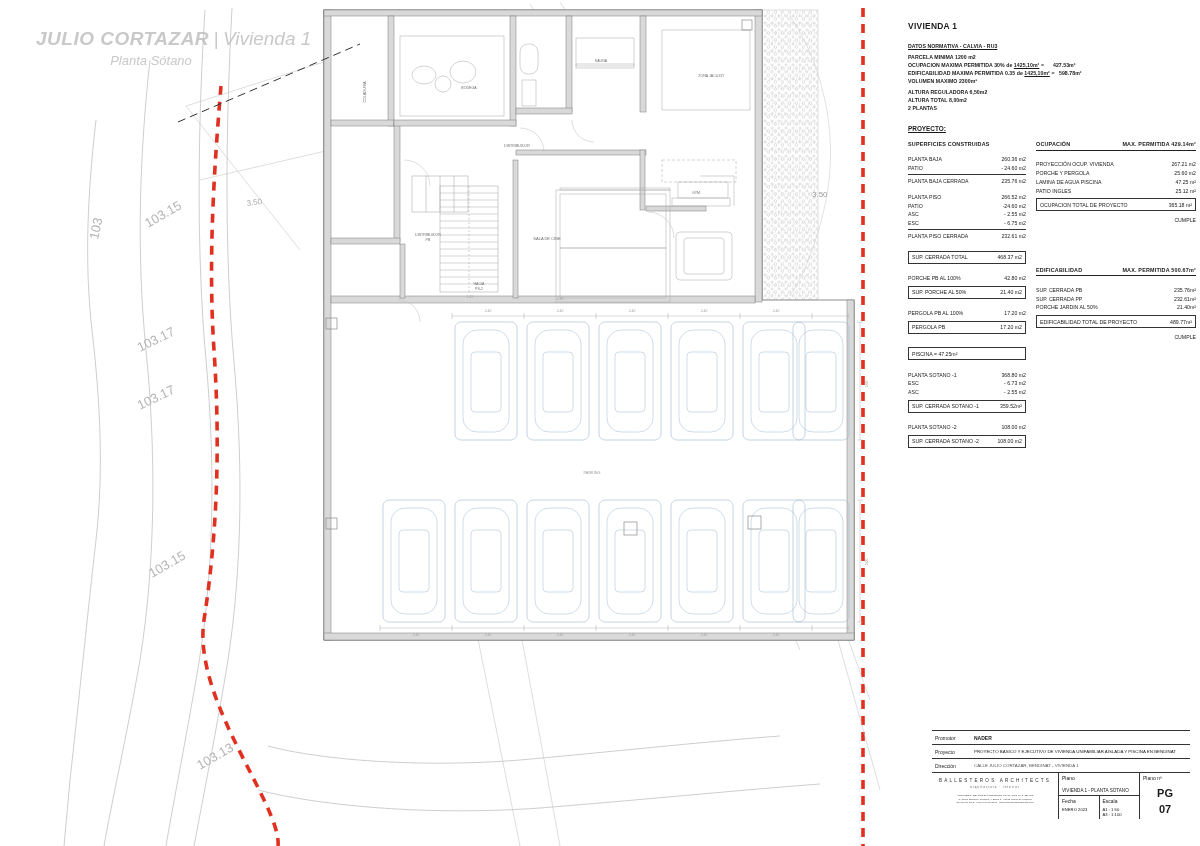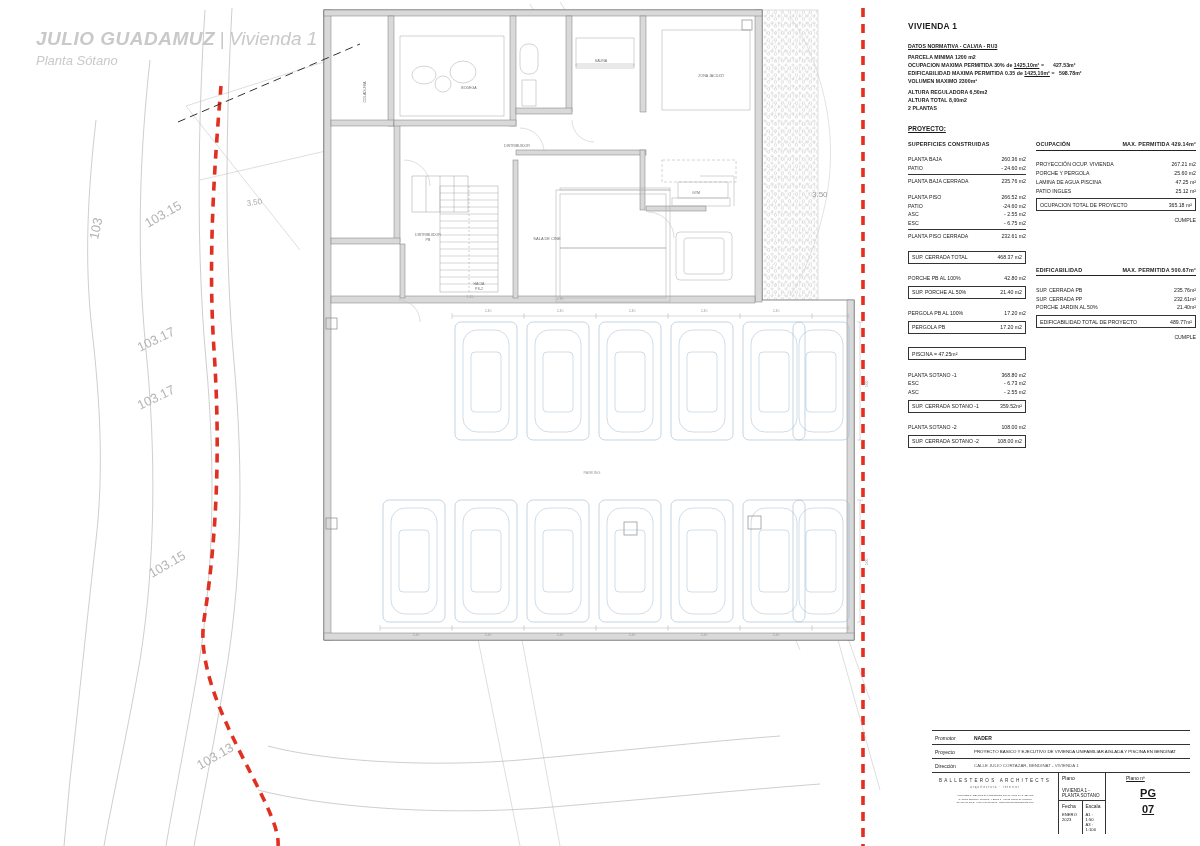--- a/index.html
+++ b/index.html
@@ -4,21 +4,21 @@
 <style>
   html,body{margin:0;padding:0;background:#ffffff;}
   body{width:1200px;height:846px;position:relative;overflow:hidden;
        font-family:"Liberation Sans",sans-serif;color:#1a1a1a;}
   .abs{position:absolute;}
   
   #doc-title{left:36px;top:28px;width:300px;color:#c9c9c9;}
   #doc-title .main{font-size:19px;font-weight:bold;font-style:italic;letter-spacing:.5px;}
   #doc-title .sep{font-weight:normal;font-style:normal;}
   #doc-title .viv{font-size:19px;font-style:italic;font-weight:normal;}
-  #doc-title .sub{font-size:13px;font-style:italic;text-align:left;width:230px;margin-top:3px;}
+  #doc-title .sub{font-size:13px;font-style:italic;text-align:center;width:230px;margin-top:3px;}
   
   #plan{left:0;top:0;}
   
   #info{left:908px;top:20px;width:288px;font-size:5.2px;line-height:1.55;}
   #info .h1{font-size:8.4px;font-weight:bold;letter-spacing:.3px;margin-bottom:9px;}
   #info .h2{font-size:5.9px;font-weight:bold;text-decoration:underline;margin-bottom:3px;}
   #info .norm div{font-weight:bold;font-size:5.2px;letter-spacing:.05px;}
   #info .u{text-decoration:underline;}
   #info .proy{font-size:6.4px;font-weight:bold;text-decoration:underline;margin:11px 0 7px 0;}
   .cols{display:flex;gap:10px;}
@@ -45,31 +45,31 @@
   #tb-logo{width:122px;border-right:.7px solid #333;padding:5px 2px 3px 2px;text-align:center;}
   #tb-logo .nm{font-size:4.6px;letter-spacing:2.2px;color:#333;}
   #tb-logo .nm2{font-size:2.9px;letter-spacing:1px;color:#555;margin-top:2px;}
   #tb-logo .ad{font-size:2.5px;color:#444;line-height:1.45;margin-top:5px;}
   #tb-mid{flex:1;}
   #tb-mid .seg{border-bottom:.7px solid #333;padding:2px 3px;}
   #tb-mid .k{font-size:5px;}
   #tb-mid .v{font-size:4.6px;padding-top:7px;}
   #tb-mid .fila{display:flex;}
   #tb-mid .fila>div{flex:1;}
-  #tb-no{width:44px;border-left:.7px solid #333;padding:2px 20px;text-align:center;text-decoration:underline;}
+  #tb-no{width:44px;border-left:.7px solid #333;padding:2px 3px;text-align:center;}
   #tb-no .k{font-size:5px;text-align:left;}
   #tb-no .pg{font-size:11px;font-weight:bold;margin-top:6px;}
   #tb-no .num{font-size:11px;font-weight:bold;margin-top:4px;}
 </style>
 </head>
 <body>
 
 <div class="abs" id="doc-title">
   <div>
-    <span class="main">JULIO GUADAMUZ</span>
+    <span class="main">JULIO CORTAZAR</span>
     <span class="sep viv">|</span>
     <span class="viv">Vivienda 1</span>
   </div>
   <div class="sub">Planta Sótano</div>
 </div>
 
 <svg class="abs" id="plan" width="1200" height="846">
   <defs>
     <pattern id="stone" width="7" height="7" patternUnits="userSpaceOnUse">
       <circle cx="2" cy="2" r="1.1" fill="none" stroke="#b5b5b5" stroke-width=".4"></circle>

